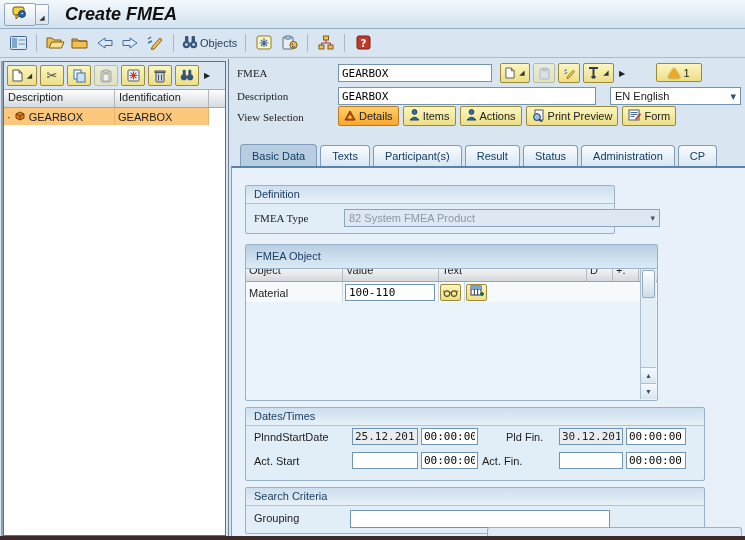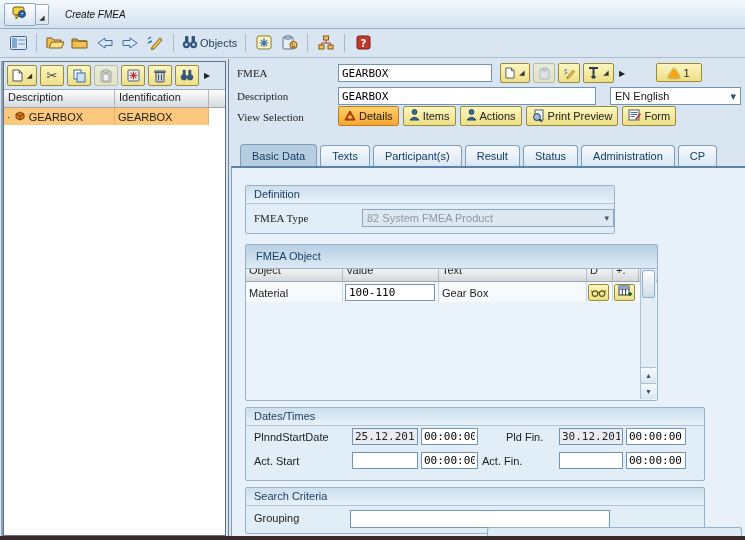--- a/index.html
+++ b/index.html
@@ -10,21 +10,21 @@
   }
   
   .titlebar{position:absolute;left:0;top:0;right:0;height:28px;
     background:linear-gradient(#f3f8fc,#d3e1ef);border-bottom:1px solid #93aec7;
     display:flex;align-items:center;}
   .menu-btn{width:30px;height:21px;margin-left:4px;background:linear-gradient(#ffffff,#d8e4ef);
     border:1px solid #8fa8bf;border-radius:2px;display:flex;align-items:center;justify-content:center;}
   .menu-dd{width:13px;height:21px;border:1px solid #8fa8bf;border-left:none;border-radius:0 2px 2px 0;
     background:linear-gradient(#ffffff,#d8e4ef);display:flex;align-items:flex-end;justify-content:center;
     font-size:7px;color:#333;padding-bottom:2px;box-sizing:border-box;}
-  .win-title{margin-left:16px;font-size:10px;font-weight:normal;font-style:italic;color:#111;}
+  .win-title{margin-left:16px;font-size:18px;font-weight:bold;font-style:italic;color:#111;}
   
   .app-toolbar{position:absolute;left:0;top:28px;right:0;height:29px;
     border-bottom:1px solid #a9bccd;display:flex;align-items:center;padding-left:8px;gap:5px;}
   .tb-btn{min-width:20px;height:20px;display:flex;align-items:center;justify-content:center;cursor:default;}
   .tb-sep{width:1px;height:18px;background:#aab9c8;margin:0 3px;}
   .objects-label{color:#27415c;margin-left:2px;}
   
   .ybtn{background:linear-gradient(#fcf6c0,#ecdf86);border:1px solid #9a8a3a;border-radius:2px;
     display:inline-flex;align-items:center;justify-content:center;gap:3px;color:#222;
     height:20px;box-sizing:border-box;padding:0 5px;}
@@ -396,21 +396,21 @@
         <span>CP</span>
       </div>
   </div>
 
   <div class="tab-panel">
 
     <div class="grp" style="left:13px;top:17px;width:368px;height:47px;">
       <div class="grp-h">Definition</div>
       <div style="position:relative;height:29px;">
         <div class="flabel" style="left:8px;top:8px;position:absolute;">FMEA Type</div>
-        <div class="sel" style="left:98px;top:5px;width:252px;margin-left:18px;">
+        <div class="sel" style="left:98px;top:5px;width:316px;">
           <span>82 System FMEA Product</span>
           <span class="dd">▾</span>
         </div>
       </div>
     </div>
 
     <div class="grp" style="left:13px;top:76px;width:411px;height:155px;background:#ebf3fa;">
       <div class="fo-title">FMEA Object</div>
       <div class="fo-cols">
         <div class="fo-th" style="width:97px;">
@@ -429,23 +429,20 @@
             <span>+.</span>
           </div>
       </div>
       <div class="fo-row">
         <div class="fo-td" style="width:97px;">
             <span>Material</span>
           </div>
         <div class="fo-td" style="width:96px;padding:1px 2px;">
           <input class="inp" style="position: static; width: 90px; height: 17px;" value="100-110">
         </div>
-        <div class="fo-td" style="width:148px;">
-            <span>Gear Box</span>
-          </div>
         <div class="fo-td" style="width:26px;padding:1px;">
           <div class="ybtn" style="width:21px;height:17px;padding:0;">
             <span>
               <svg width="15" height="8" viewBox="0 0 15 8">
                   <circle cx="4" cy="4.6" r="2.8" fill="none" stroke="#5a4a10" stroke-width="1.2"></circle>
                   <circle cx="11" cy="4.6" r="2.8" fill="none" stroke="#5a4a10" stroke-width="1.2"></circle>
                   <path d="M6.8 4 q0.7 -1.2 1.4 0 M1.2 3 L0.2 1.4 M13.8 3 L14.8 1.4" stroke="#5a4a10" fill="none"></path>
                 </svg>
             </span>
           </div>

